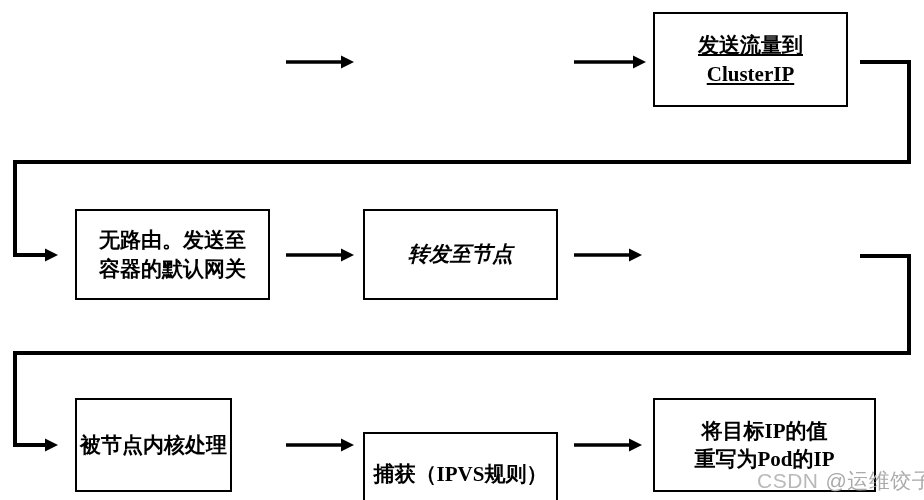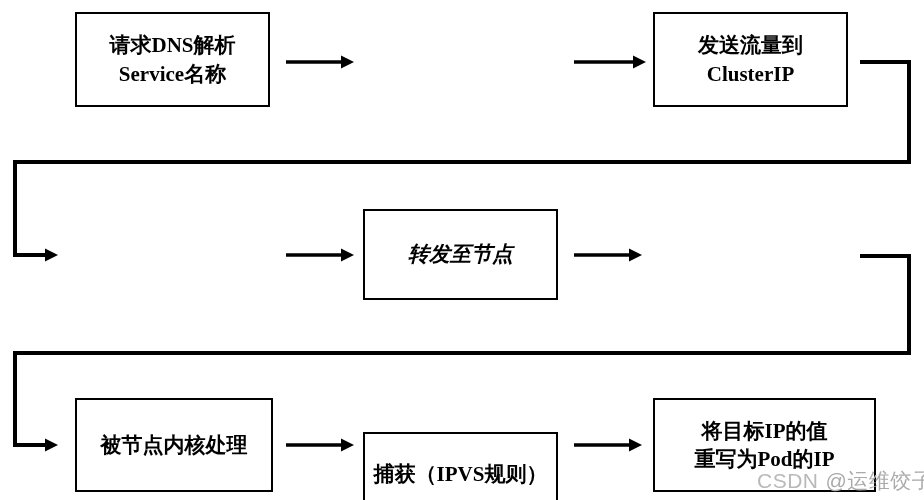--- a/index.html
+++ b/index.html
@@ -28,25 +28,25 @@
     text-align: center;
     font-size: 21px;
     font-weight: 700;
     line-height: 1.34;
     color: #000000;
     white-space: pre-line;
     z-index: 2;
   }
   .n1 { left: 75px;  top: 12px;  width: 195px; height: 95px; }
   .n2 { left: 363px; top: 12px;  width: 196px; height: 95px; }
-  .n3 { left: 653px; top: 12px;  width: 195px; height: 95px; }
+  .n3 { left: 653px; top: 12px;  width: 195px; height: 95px; text-decoration: underline; }
   .n4 { left: 75px;  top: 209px; width: 195px; height: 91px; }
   .n5 { left: 363px; top: 209px; width: 195px; height: 91px; font-style: italic; }
   .n6 { left: 653px; top: 209px; width: 195px; height: 91px; }
-  .n7 { left: 75px;  top: 398px; width: 198px; height: 94px; }
+  .n7 { left: 75px;  top: 398px; width: 157px; height: 94px; }
   .n8 { left: 363px; top: 398px; width: 195px; height: 84px; margin-top: 34px; }
   .n9 { left: 653px; top: 398px; width: 223px; height: 94px; }
   .watermark {
     position: absolute;
     left: 757px;
     top: 467px;
     z-index: 5;
     font-family: "Liberation Sans", "DejaVu Sans", sans-serif;
     font-size: 21px;
     color: #b9b9b9;
@@ -93,24 +93,24 @@
     <g>
       <path d="M286 445 L341 445" stroke="#000" stroke-width="3.5" fill="none"></path>
       <polygon points="354,445 341,438.5 341,451.5" fill="#000"></polygon>
     </g>
     <g>
       <path d="M574 445 L629 445" stroke="#000" stroke-width="3.5" fill="none"></path>
       <polygon points="642,445 629,438.5 629,451.5" fill="#000"></polygon>
     </g>
   </svg>
 
-  <div class="node n1">请求DNS解析
-Service名称</div>
   <div class="node n3">发送流量到
 ClusterIP</div>
+  <div class="node n4">无路由。发送至
+容器的默认网关</div>
   <div class="node n5">转发至节点</div>
   <div class="node n7">被节点内核处理</div>
   <div class="node n8">捕获（IPVS规则）</div>
   <div class="node n9">将目标IP的值
 重写为Pod的IP</div>
 
   <div class="watermark">
     <span>CSDN</span><span class="wm-user">@运维饺子</span>
   </div>
 

